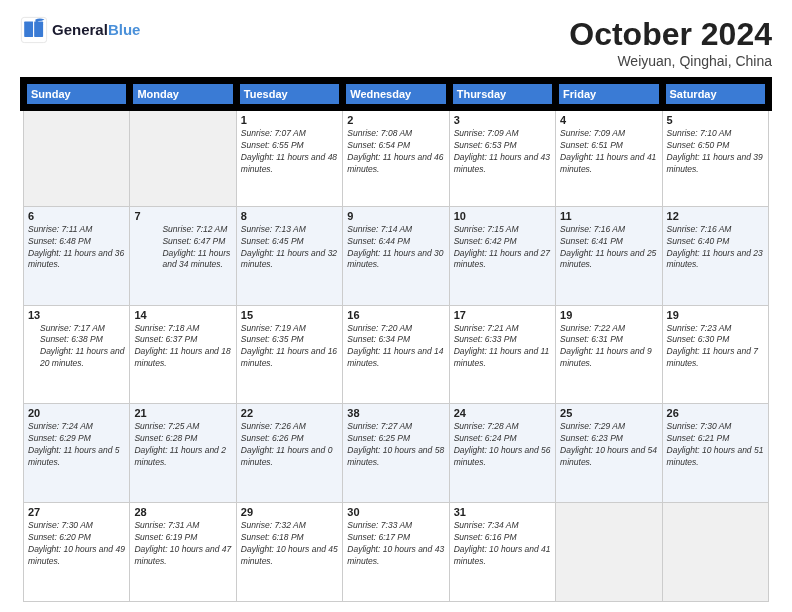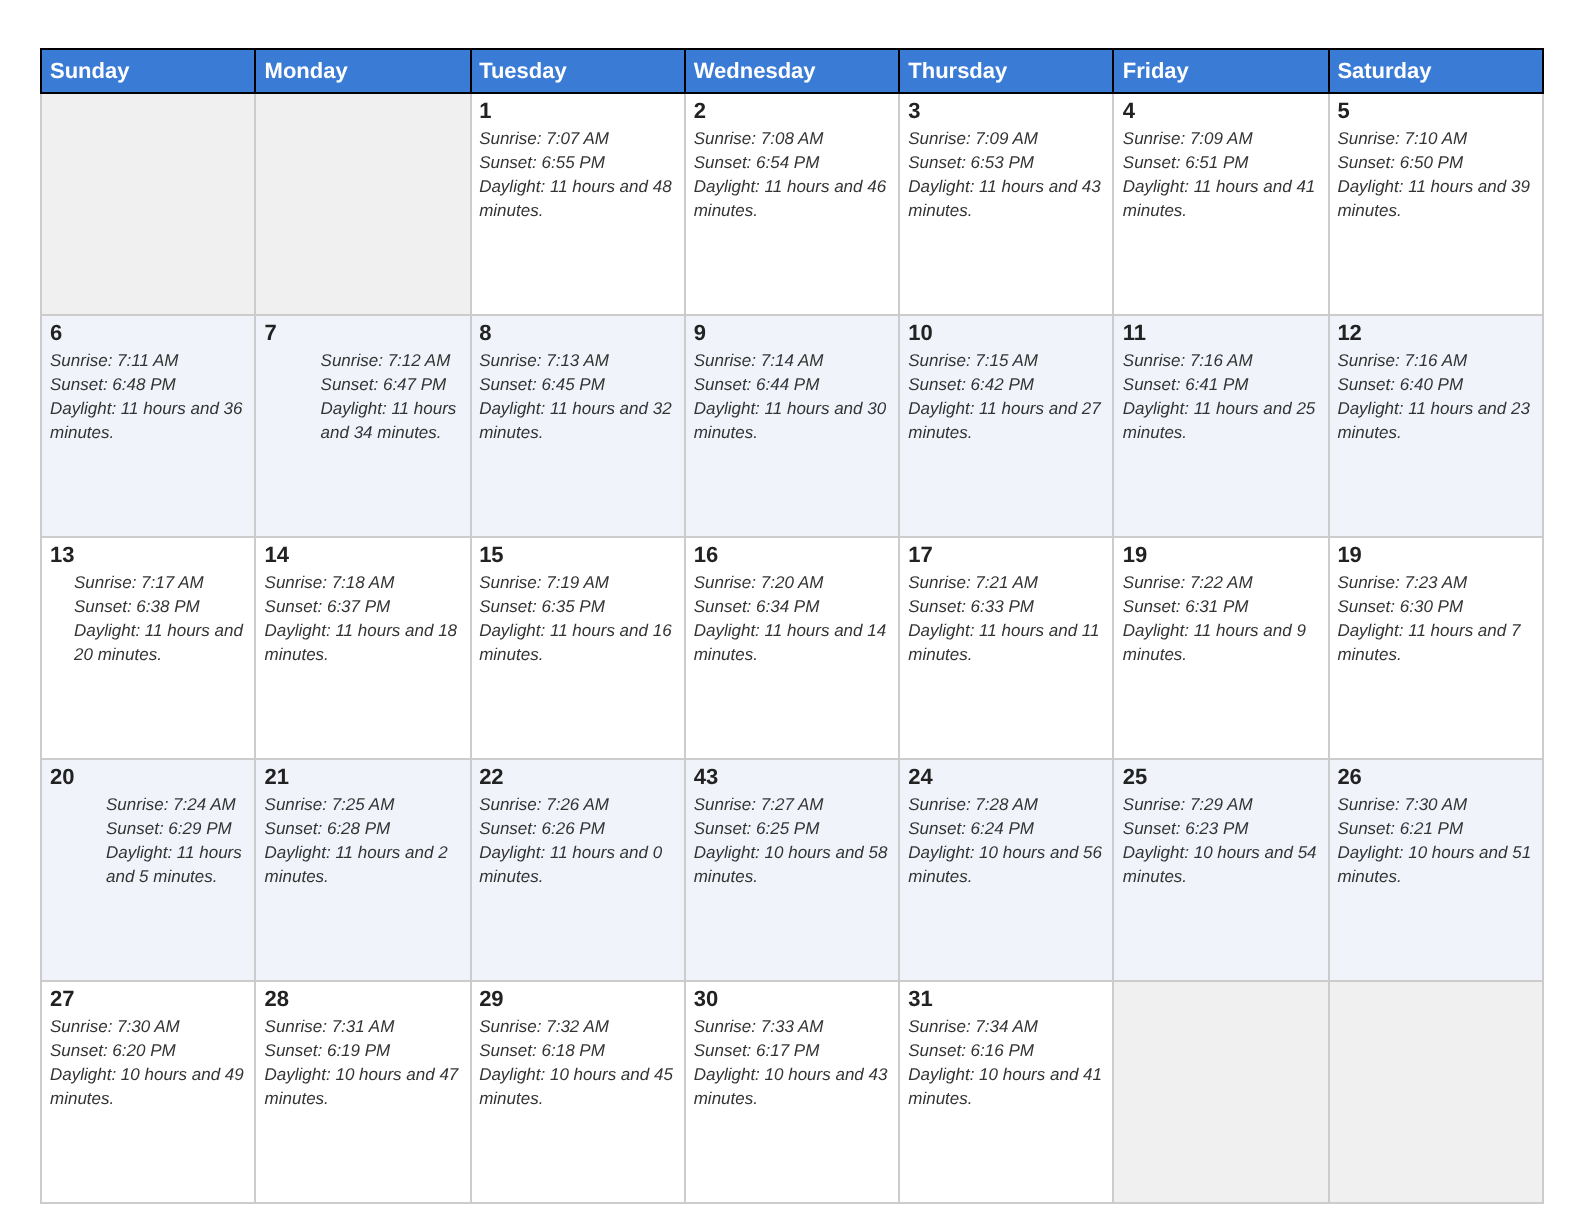--- a/index.html
+++ b/index.html
@@ -51,21 +51,21 @@
       width: 100%;
       table-layout: fixed;
     }
     .calendar th {
       background: #3a7bd5;
       color: #fff;
       font-size: 11px;
       font-weight: bold;
       padding: 4px 4px;
       text-align: left;
-      border: 1px solid #000000;
+      border: 7px solid #000000;
       height: 22px;
     }
     .calendar td {
       border: 1px solid #ccc;
       vertical-align: top;
       padding: 3px 4px;
       font-size: 9px;
       color: #333;
       height: 82px;
     }
@@ -94,20 +94,38 @@
     
     tr.row-even td { background: #eef2f8; }
     tr.row-odd td { background: #fff; }
     tr.row-even td.empty, tr.row-odd td.empty { background: #f0f0f0; }
   </style>
 </head>
 <body>
 
 <div class="page">
   <div class="header">
+    <div class="logo">
+      <svg class="logo-icon" viewBox="0 0 40 40">
+        <rect x="2" y="2" width="36" height="36" rx="4" fill="#fff" stroke="#ddd"></rect>
+
+        <rect x="6" y="8" width="13" height="22" rx="1" fill="#3a7bd5"></rect>
+        <rect x="20" y="8" width="13" height="22" rx="1" fill="#3a7bd5"></rect>
+        <line x1="19.5" y1="8" x2="19.5" y2="30" stroke="#fff" stroke-width="1.5"></line>
+
+        <path d="M22 5 Q28 2 35 5 Q30 8 25 7 Q28 10 34 12 Q27 11 22 8 Z" fill="#3a7bd5"></path>
+      </svg>
+      <div style="line-height:1.2;">
+        <div style="font-size:15px;font-weight:bold;color:#1a1a2e;">General<span style="color:#4a90d9;">Blue</span></div>
+      </div>
+    </div>
+    <div class="title-block">
+      <div class="month-title">October 2024</div>
+      <div class="location">Weiyuan, Qinghai, China</div>
+    </div>
   </div>
 
   <table class="calendar">
     <thead>
       <tr>
       <th>Sunday</th>
           <th>Monday</th>
           <th>Tuesday</th>
           <th>Wednesday</th>
           <th>Thursday</th>
@@ -234,38 +252,38 @@
           <td>
             <span class="day-num">19</span>
             <div class="day-info" style="white-space: pre-line;">Sunrise: 7:23 AM
 Sunset: 6:30 PM
 Daylight: 11 hours and 7 minutes.</div>
           </td>
         </tr>
         <tr class="row-even">
           <td>
             <span class="day-num">20</span>
-            <div class="day-info" style="white-space: pre-line; margin-left: 28px;">Sunrise: 7:24 AM
+            <div class="day-info" style="white-space: pre-line;">Sunrise: 7:24 AM
 Sunset: 6:29 PM
 Daylight: 11 hours and 5 minutes.</div>
           </td>
           <td>
             <span class="day-num">21</span>
             <div class="day-info" style="white-space: pre-line;">Sunrise: 7:25 AM
 Sunset: 6:28 PM
 Daylight: 11 hours and 2 minutes.</div>
           </td>
           <td>
             <span class="day-num">22</span>
             <div class="day-info" style="white-space: pre-line;">Sunrise: 7:26 AM
 Sunset: 6:26 PM
 Daylight: 11 hours and 0 minutes.</div>
           </td>
           <td>
-            <span class="day-num">43</span>
+            <span class="day-num">38</span>
             <div class="day-info" style="white-space: pre-line;">Sunrise: 7:27 AM
 Sunset: 6:25 PM
 Daylight: 10 hours and 58 minutes.</div>
           </td>
           <td>
             <span class="day-num">24</span>
             <div class="day-info" style="white-space: pre-line;">Sunrise: 7:28 AM
 Sunset: 6:24 PM
 Daylight: 10 hours and 56 minutes.</div>
           </td>

